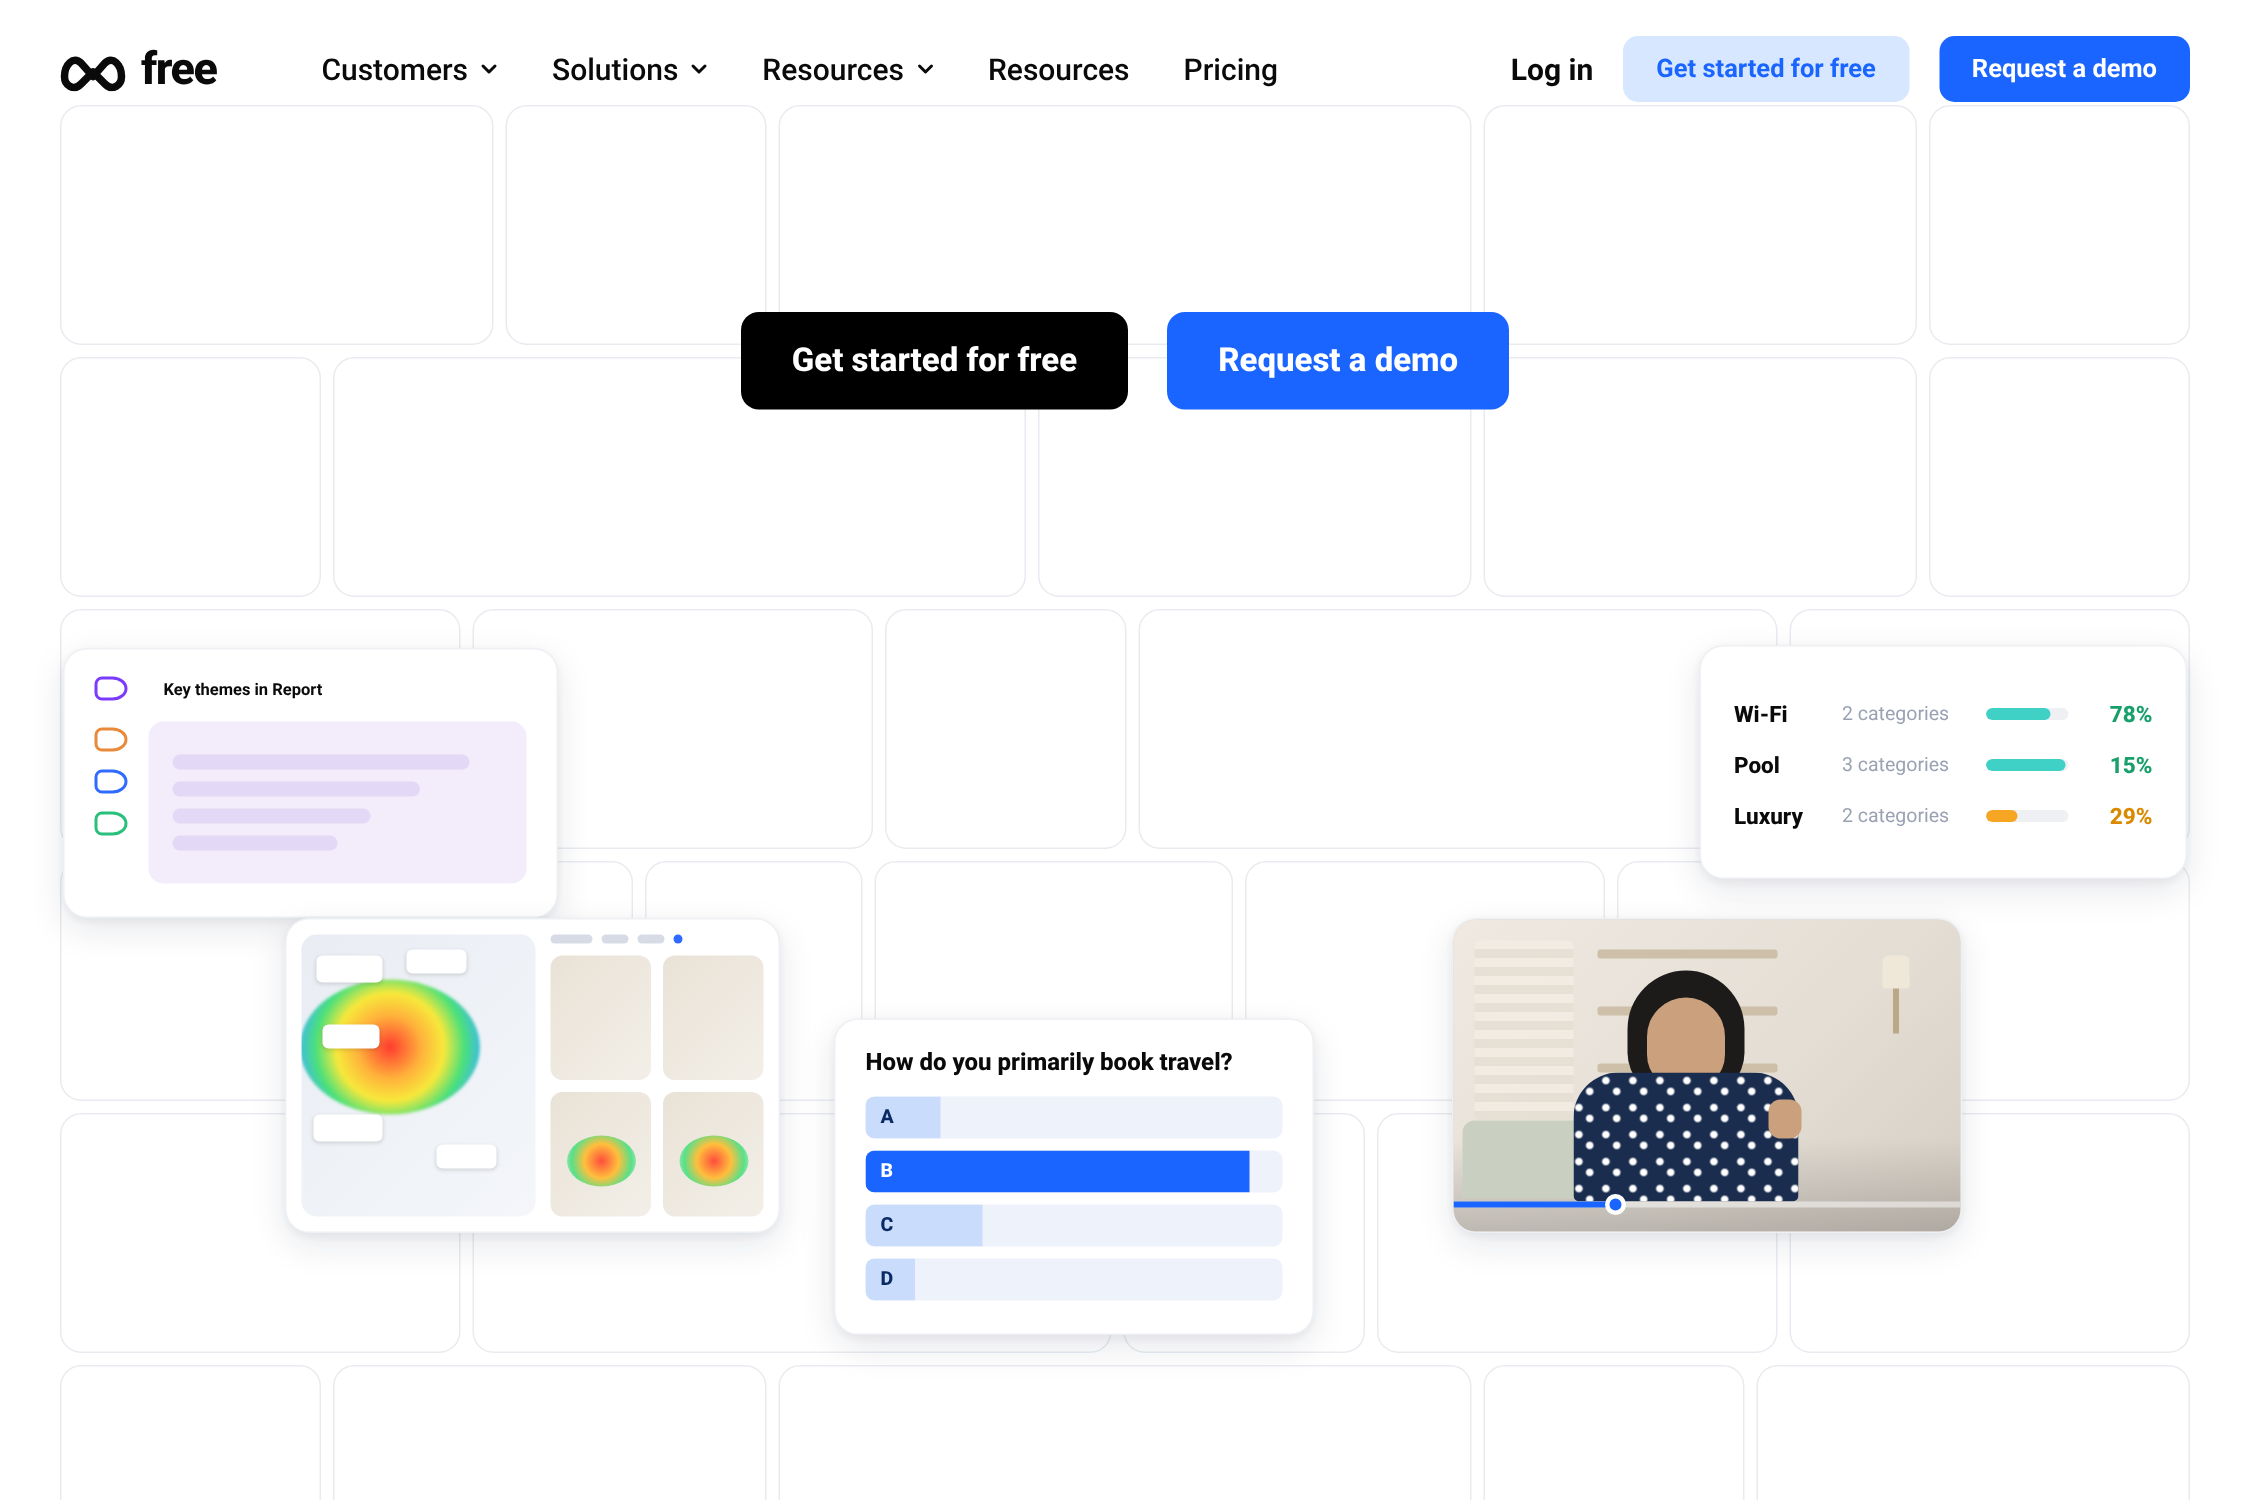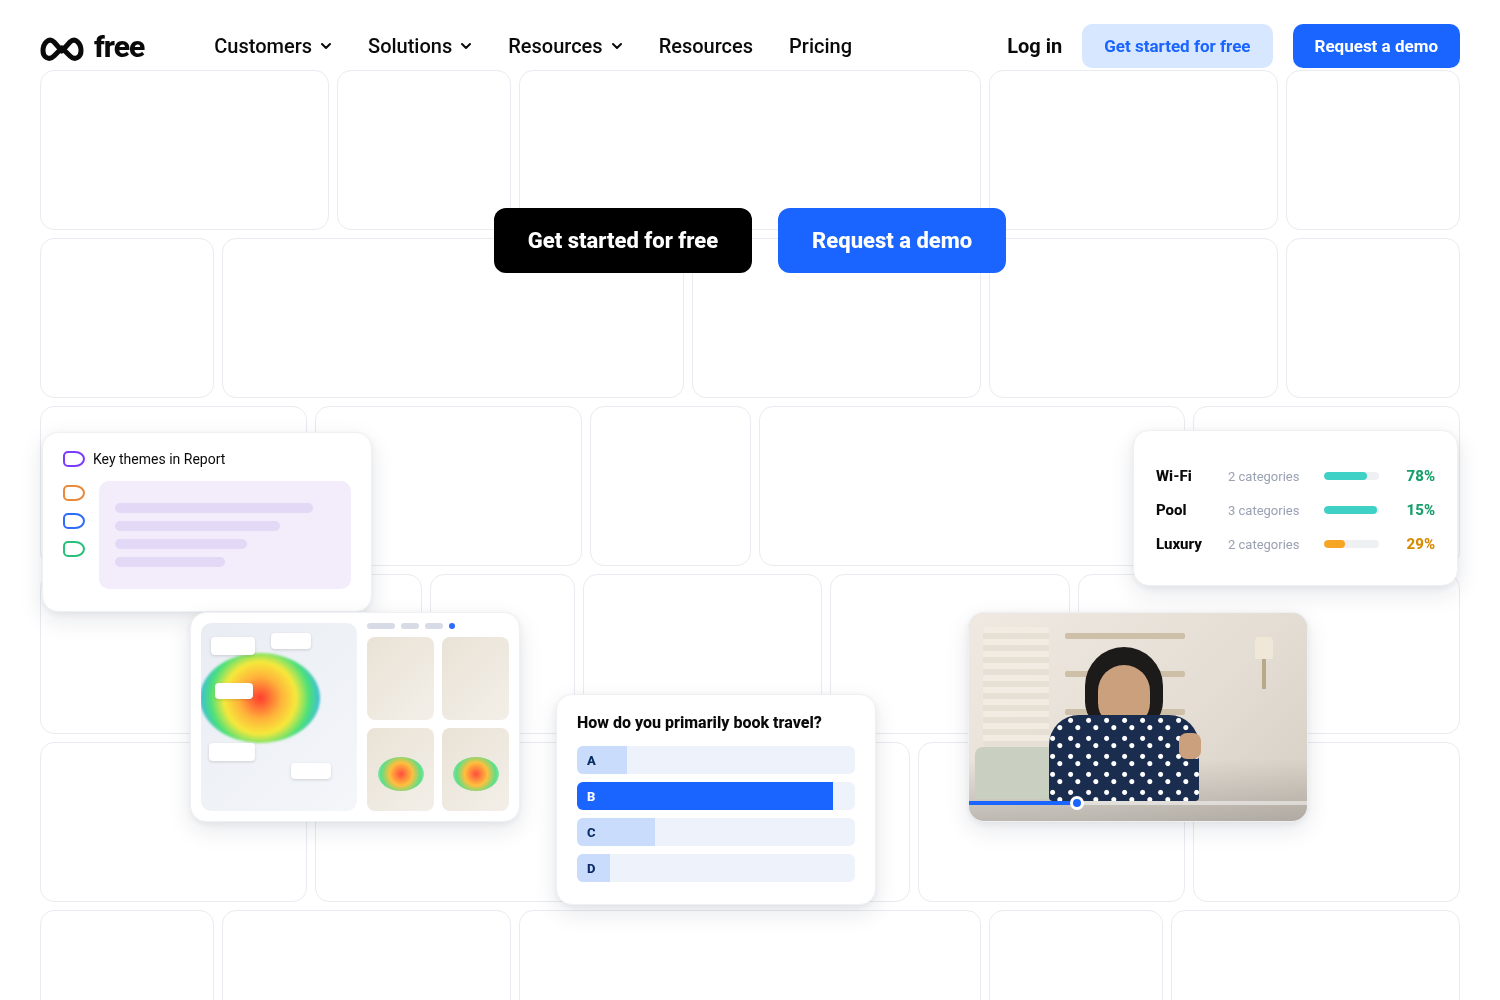--- a/index.html
+++ b/index.html
@@ -60,21 +60,21 @@
   .btn-lg.black{background:#000;color:#fff;}
   .btn-lg.blue{background:var(--brand);color:#fff;}
 
   
   .card{position:absolute;z-index:4;background:#fff;border-radius:16px;
         box-shadow:0 8px 24px rgba(20,30,60,.10),0 2px 6px rgba(20,30,60,.06);
         border:1px solid #eef0f4;}
 
   
   .card.themes{left:42px;top:432px;width:330px;padding:18px 20px 22px;}
-  .card.themes .title-row{display:flex;align-items:center;gap:8px;font-weight:400;font-size:14px;margin-bottom:14px;}
+  .card.themes .title-row{display:flex;align-items:center;gap:24px;font-weight:700;font-size:11px;margin-bottom:14px;}
   .tag-icon{width:22px;height:16px;border:2.5px solid;border-radius:5px 10px 10px 5px / 5px 8px 8px 5px;}
   .tag-icon.purple{border-color:#7a3bff;}
   .tag-icon.orange{border-color:#e88a3a;}
   .tag-icon.blue{border-color:#2f6bff;}
   .tag-icon.green{border-color:#29c07c;}
   .themes-row{display:flex;align-items:flex-start;gap:14px;margin-top:10px;}
   .themes-lines{flex:1;background:#f2ecfb;border-radius:10px;padding:14px 16px;}
   .skel{height:10px;border-radius:5px;background:#e3d8f6;margin:8px 0;}
   .skel.w90{width:90%}.skel.w75{width:75%}.skel.w60{width:60%}.skel.w50{width:50%}
 
@@ -108,21 +108,21 @@
   .heatmap .thead{display:flex;gap:6px;align-items:center;}
   .heatmap .tbar{height:6px;border-radius:3px;background:#d7dbe5;}
   .heatmap .tbar.w20{width:28px}.heatmap .tbar.w14{width:18px}.heatmap .tbar.dot{width:6px;height:6px;border-radius:50%;background:#2f6bff}
   .heatmap .grid2{display:grid;grid-template-columns:1fr 1fr;gap:8px;flex:1;}
   .heatmap .thumb{background:linear-gradient(135deg,#e9e2d6,#f3efe8);border-radius:8px;position:relative;}
   .heatmap .thumb.hot::after{content:"";position:absolute;left:50%;top:55%;width:46px;height:34px;border-radius:50%;
     background:radial-gradient(circle,#ff4d3d 0%,#ffbf3d 40%,#58e089 70%,rgba(88,224,137,0) 100%);
     transform:translate(-50%,-50%);}
 
   
-  .card.survey{left:556px;top:694px;width:320px;padding:18px 20px 14px;}
+  .card.survey{left:556px;top:679px;width:320px;padding:18px 20px 14px;}
   .card.survey .q{font-weight:800;font-size:16px;margin-bottom:14px;}
   .opt{position:relative;height:28px;border-radius:6px;background:#eef2fb;margin:8px 0;overflow:hidden;}
   .opt .fill{position:absolute;left:0;top:0;bottom:0;background:#c9dcfb;}
   .opt.sel .fill{background:var(--brand);}
   .opt .lbl{position:absolute;left:10px;top:50%;transform:translateY(-50%);font-weight:800;font-size:13px;color:#0a2a66;}
   .opt.sel .lbl{color:#fff;}
 
   
   .card.video{right:192px;top:612px;width:340px;height:210px;overflow:hidden;background:#dcd5cc;}
   .video .room{position:absolute;inset:0;

